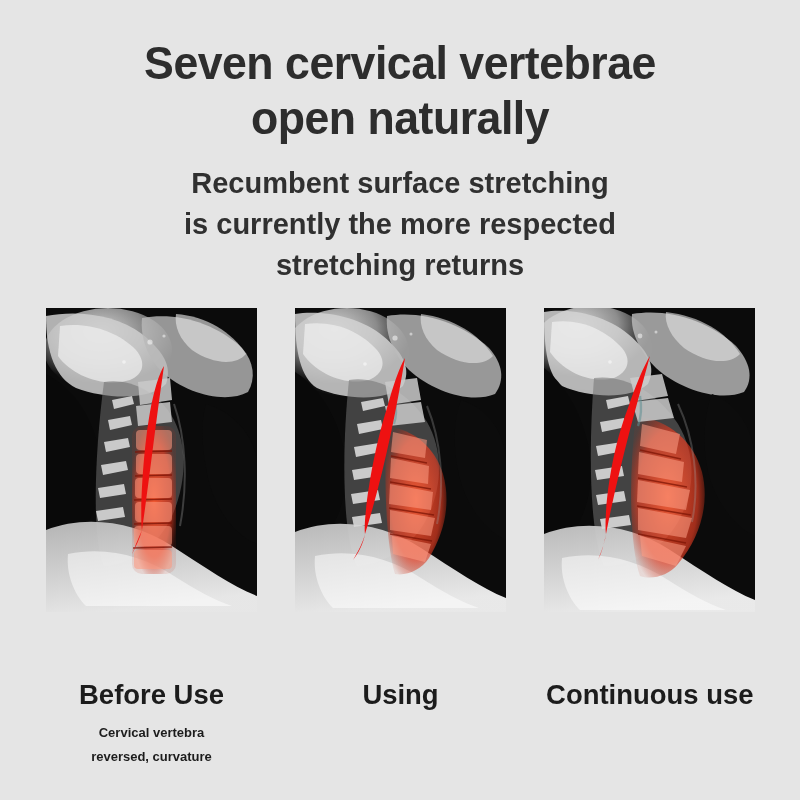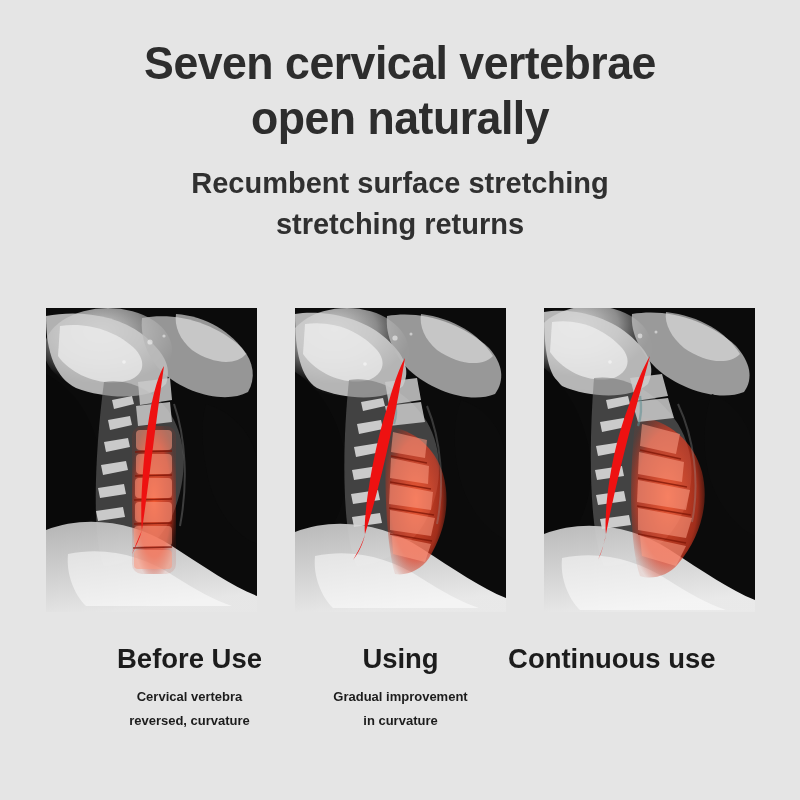--- a/index.html
+++ b/index.html
@@ -76,24 +76,24 @@
   .panel svg {
     display: block;
     width: 211px;
     height: 304px;
   }
 
   
   .captions {
     position: absolute;
     left: 46px;
-    top: 642px;
+    top: 678px;
     width: 709px;
     display: flex;
-    justify-content: center;
+    justify-content: space-between;
   }
   .caption {
     width: 211px;
     text-align: center;
   }
   .caption-title {
     color: #1c1c1c;
     font-weight: bold;
     font-size: 28px;
     line-height: 34px;
@@ -117,20 +117,21 @@
 
 <div class="page">
 
   <div class="headline">
     <span class="hl-line">Seven cervical vertebrae</span>
     <span class="hl-line">open naturally</span>
   </div>
 
   <div class="subtitle">
     <span class="sub-line">Recumbent surface stretching</span>
+    <span class="sub-line">is currently the more respected</span>
     <span class="sub-line">stretching returns</span>
   </div>
 
   <div class="panels">
 
     <div class="panel">
       <svg viewBox="0 0 211 304" xmlns="http://www.w3.org/2000/svg">
         <defs>
           <radialGradient id="p1soft" cx="45%" cy="28%" r="62%">
             <stop offset="0%" stop-color="#d9d9d9"></stop>
@@ -380,24 +381,20 @@
     <div class="caption">
       <div class="caption-title">Before Use</div>
       <div class="caption-desc">
         <span>Cervical vertebra</span>
         <span>reversed, curvature</span>
       </div>
     </div>
 
     <div class="caption">
       <div class="caption-title">Using</div>
-      <div class="caption-desc">
-        <span>Gradual improvement</span>
-        <span>in curvature</span>
-      </div>
     </div>
 
     <div class="caption">
       <div class="caption-title">Continuous use</div>
     </div>
 
   </div>
 
 </div>
 

